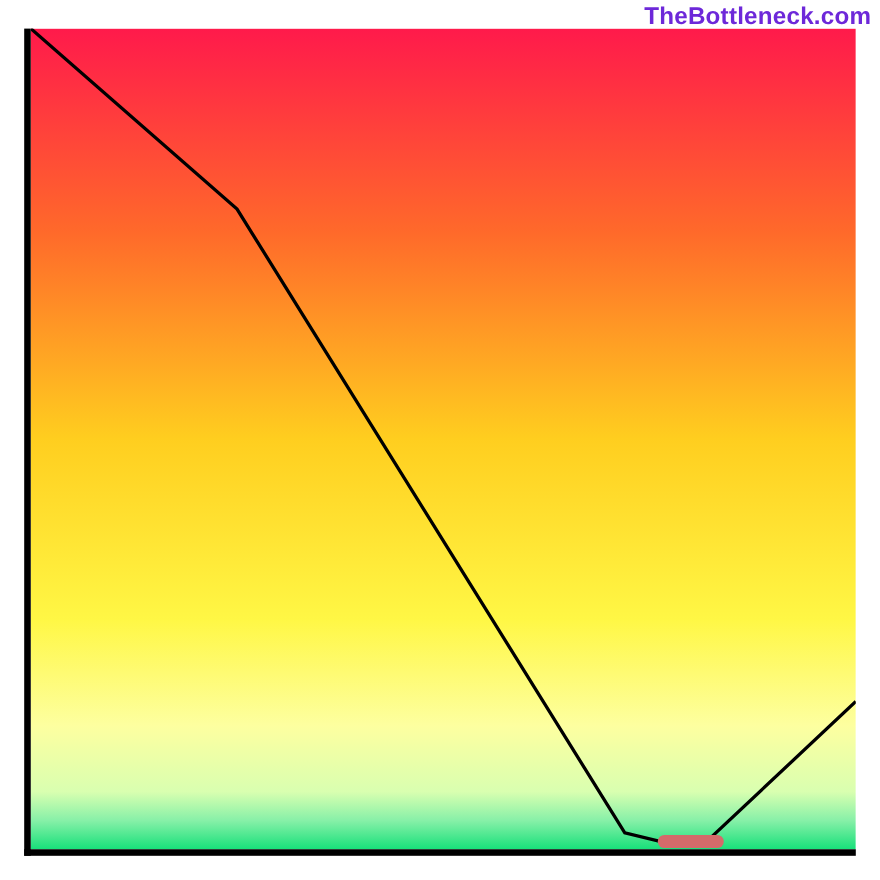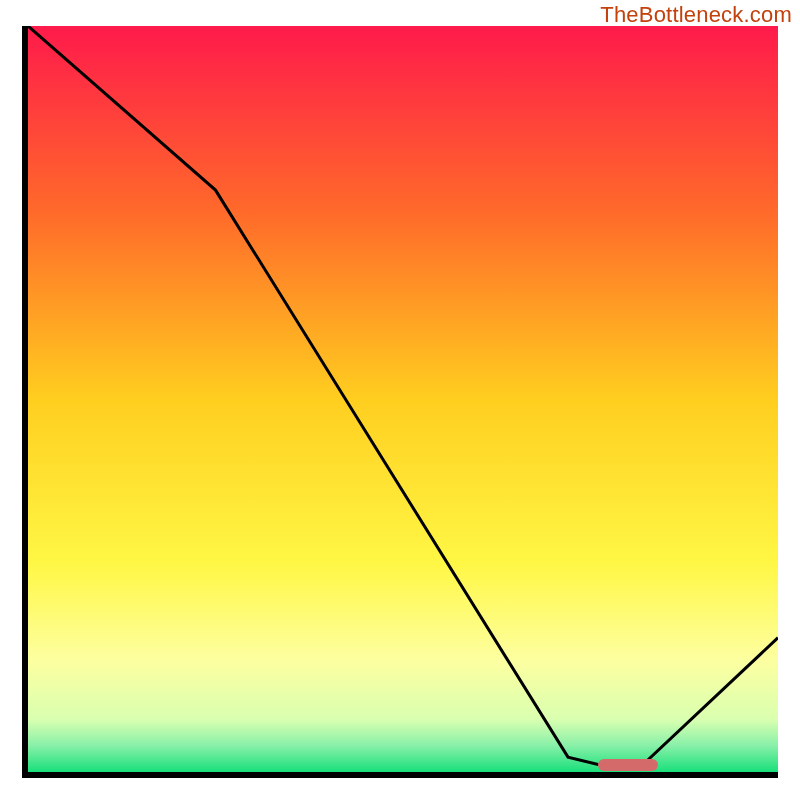--- a/index.html
+++ b/index.html
@@ -14,22 +14,22 @@
   .container {
     position: relative;
     width: 800px;
     height: 800px;
   }
   .watermark {
     position: absolute;
     top: 2px;
     right: 8px;
     font-size: 22px;
-    font-weight: 400;
-    color: #c2410c;
+    font-weight: 700;
+    color: #6d28d9;
     letter-spacing: 0.2px;
     z-index: 10;
   }
   .axis-left, .axis-bottom {
     position: absolute;
     background: #000;
   }
   .axis-left {
     left: 22px;
     top: 26px;

